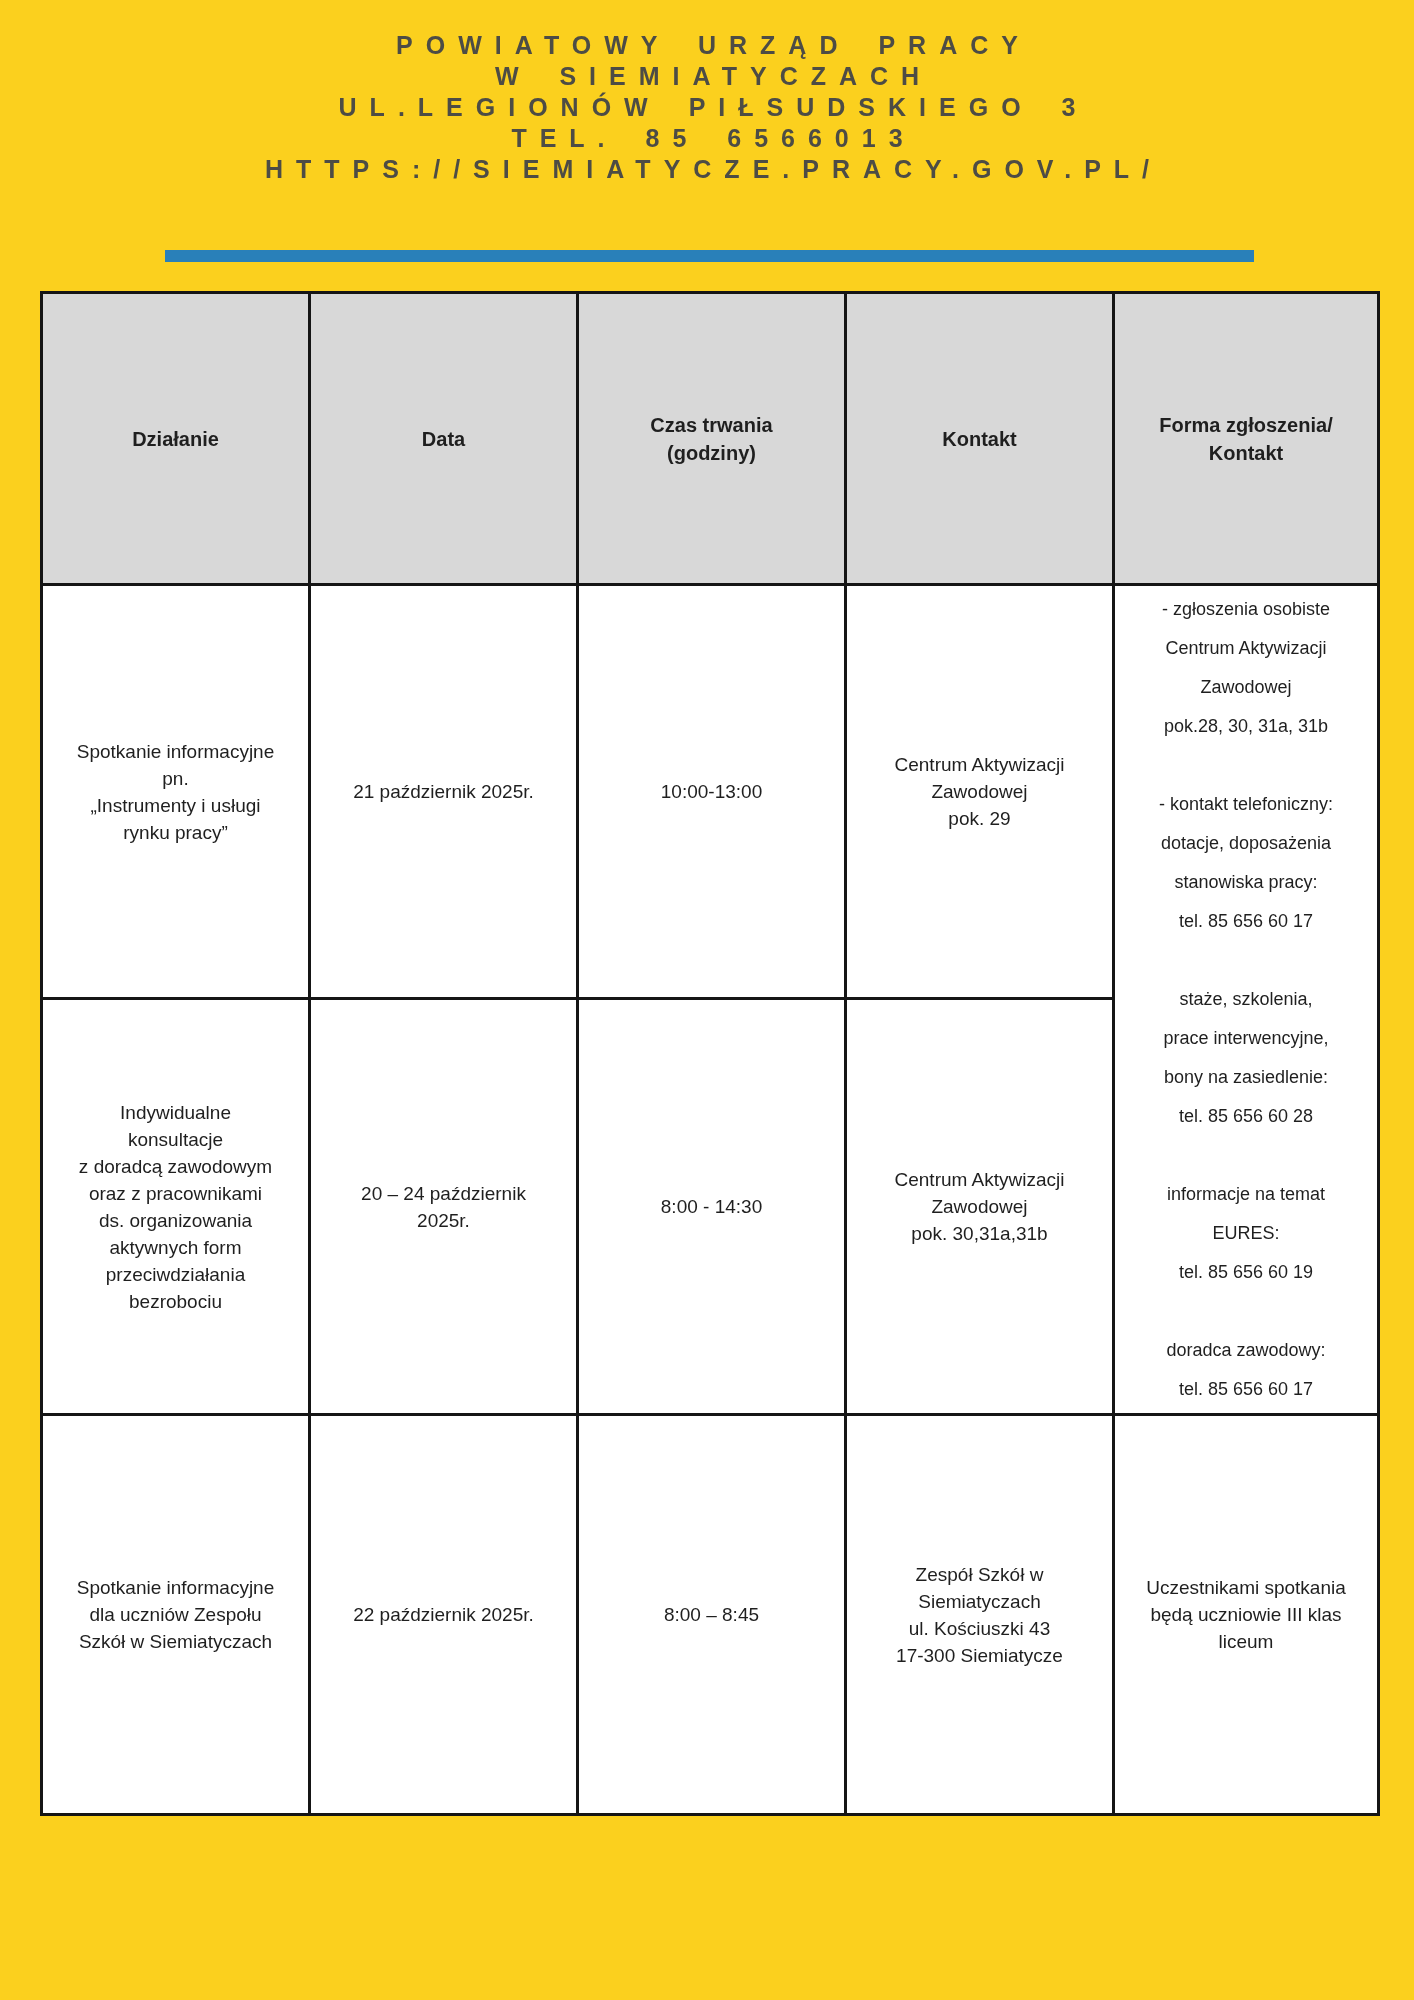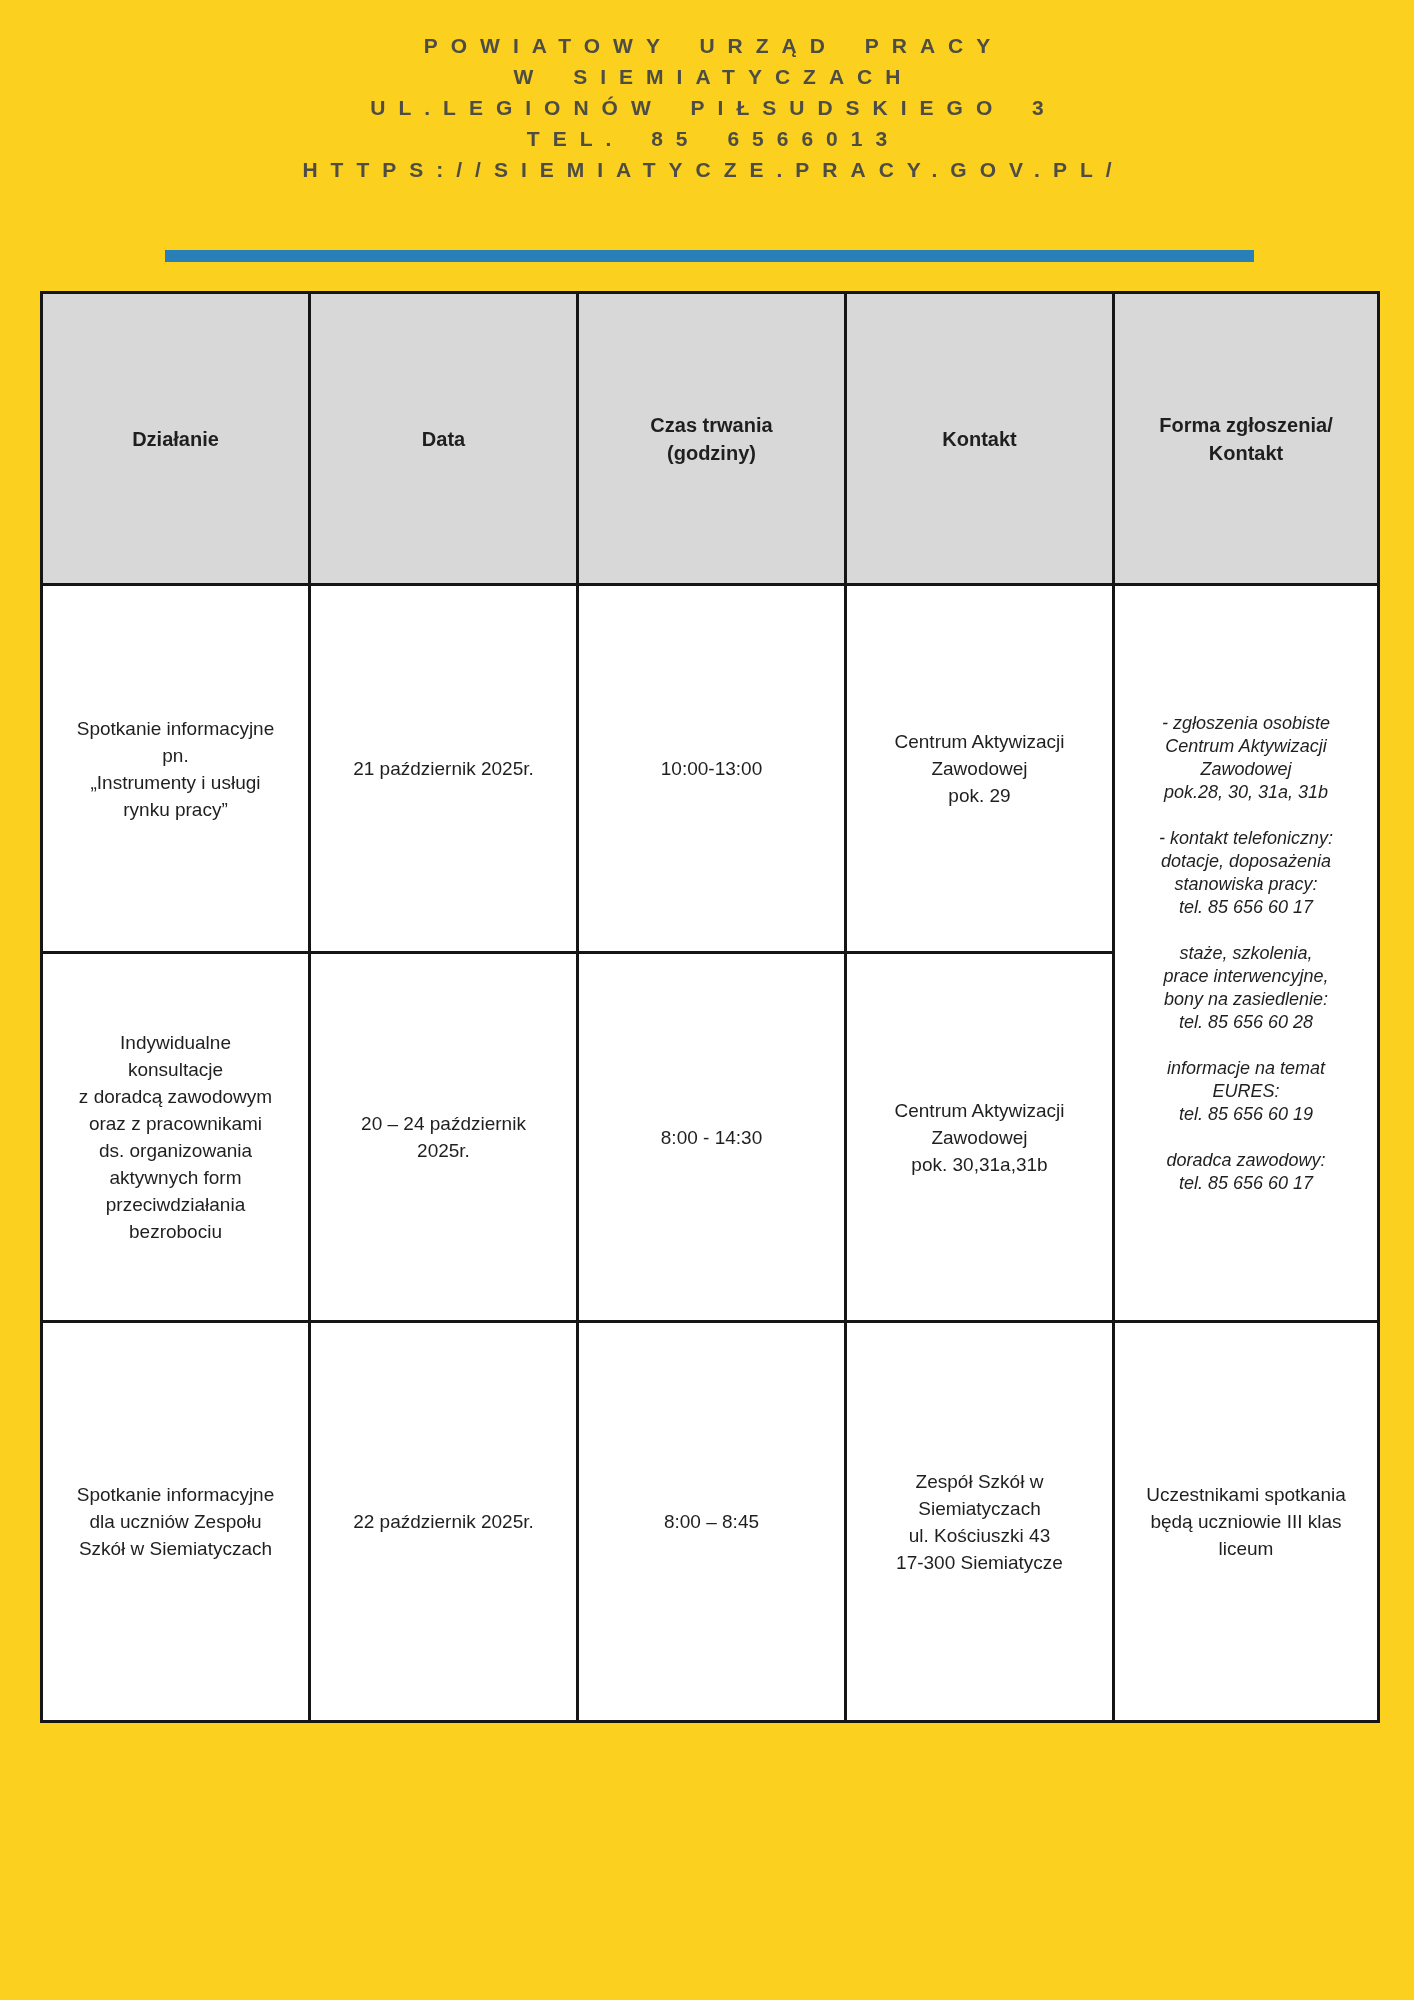--- a/index.html
+++ b/index.html
@@ -18,21 +18,21 @@
     position: relative;
     overflow: hidden;
   }
   .top-header {
     position: absolute;
     top: 30px; left: 0;
     width: 1414px;
     text-align: center;
     color: var(--header_text);
     font-weight: bold;
-    font-size: 21px;
+    font-size: 25px;
     line-height: 31px;
     letter-spacing: 13px;
     word-spacing: 8px;
     text-indent: 13px; 
   }
   .accent-bar {
     position: absolute;
     left: 165px; top: 250px;
     width: 1089px; height: 12px;
     background: var(--bar);
@@ -60,22 +60,21 @@
     font-weight: bold;
     font-size: 20px;
     line-height: 28px;
     height: 292px;
   }
   .schedule tr.row-1 td { height: 368px; }
   .schedule tr.row-2 td { height: 369px; text-align: center; }
   .schedule tr.row-3 td { height: 400px; }
   .schedule td.contact-cell {
     font-size: 18px;
-    line-height: 23px;
-    font-style: italic;
+    line-height: 39px;
   }
 </style>
 </head>
 <body>
 
 <div class="top-header">
   <div>POWIATOWY URZĄD PRACY</div>
   <div>W SIEMIATYCZACH</div>
   <div>UL.LEGIONÓW PIŁSUDSKIEGO 3</div>
   <div>TEL. 85 6566013</div>

